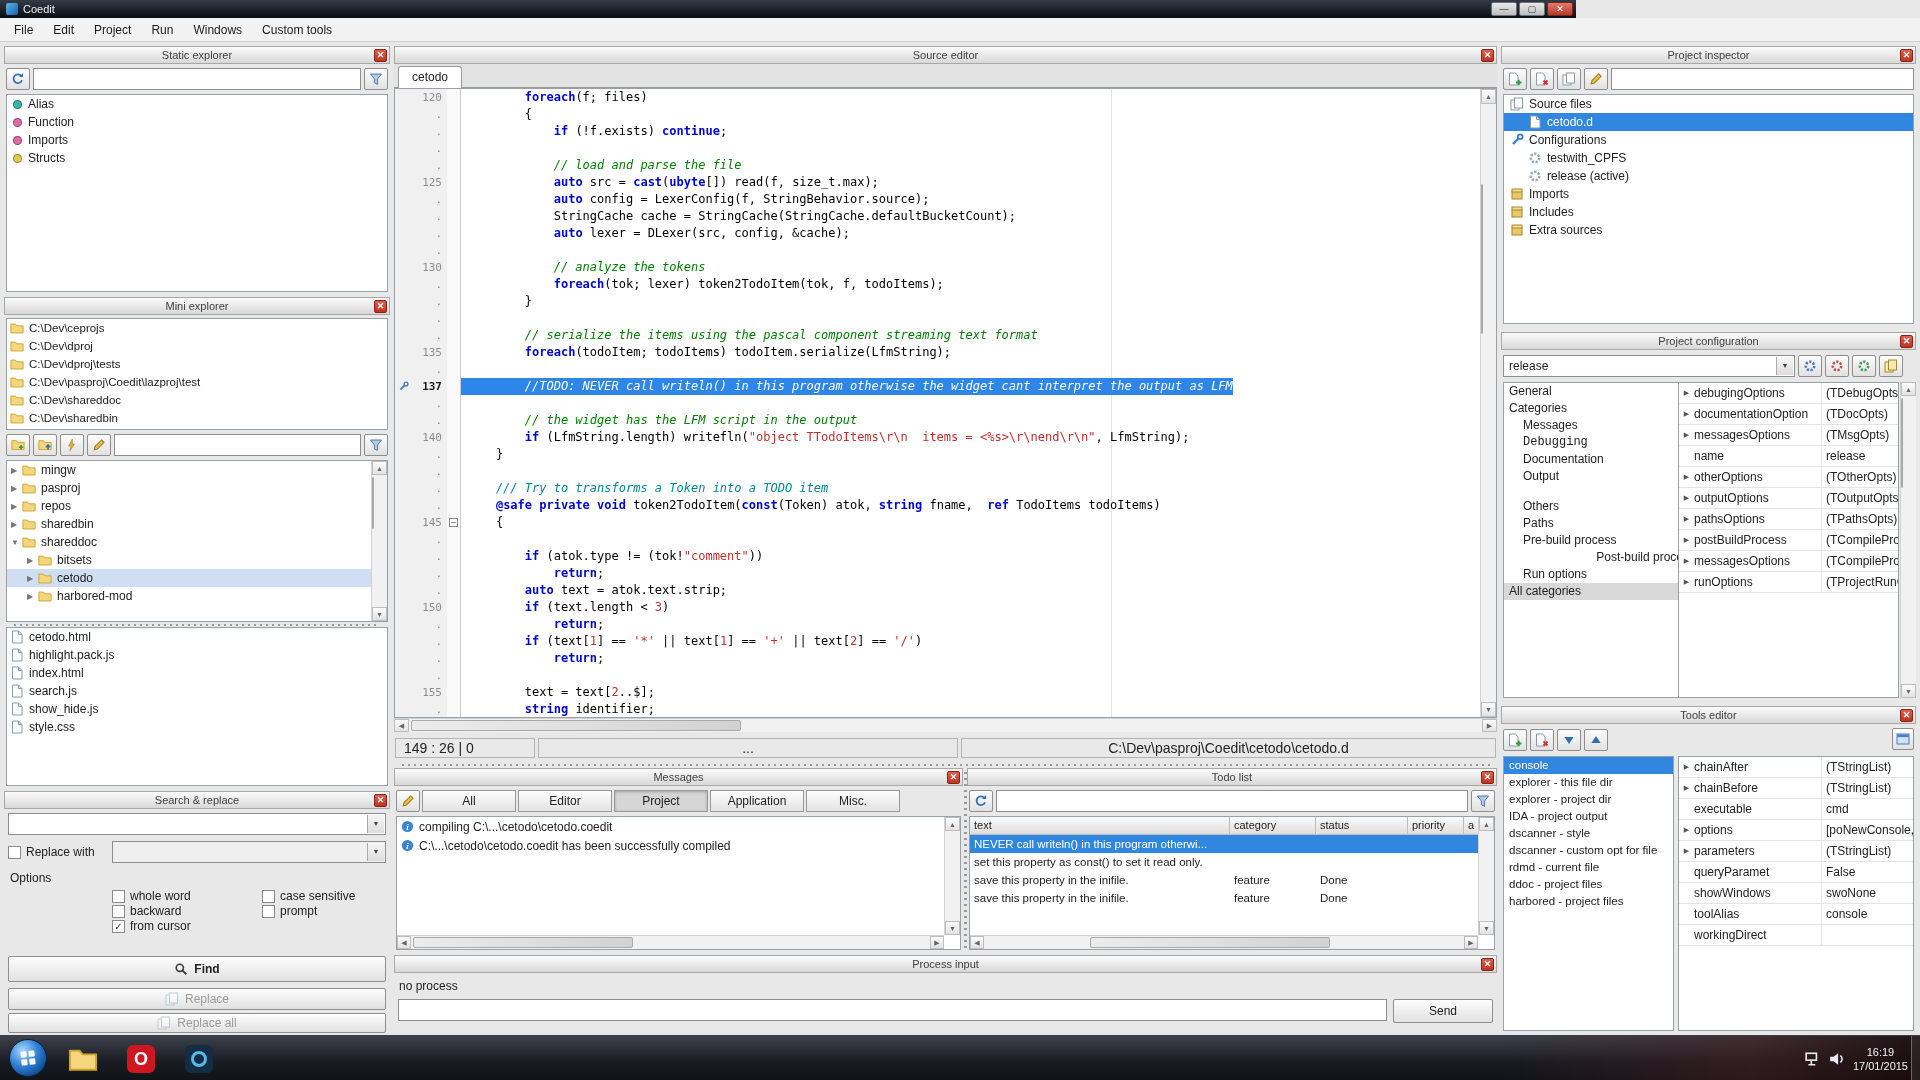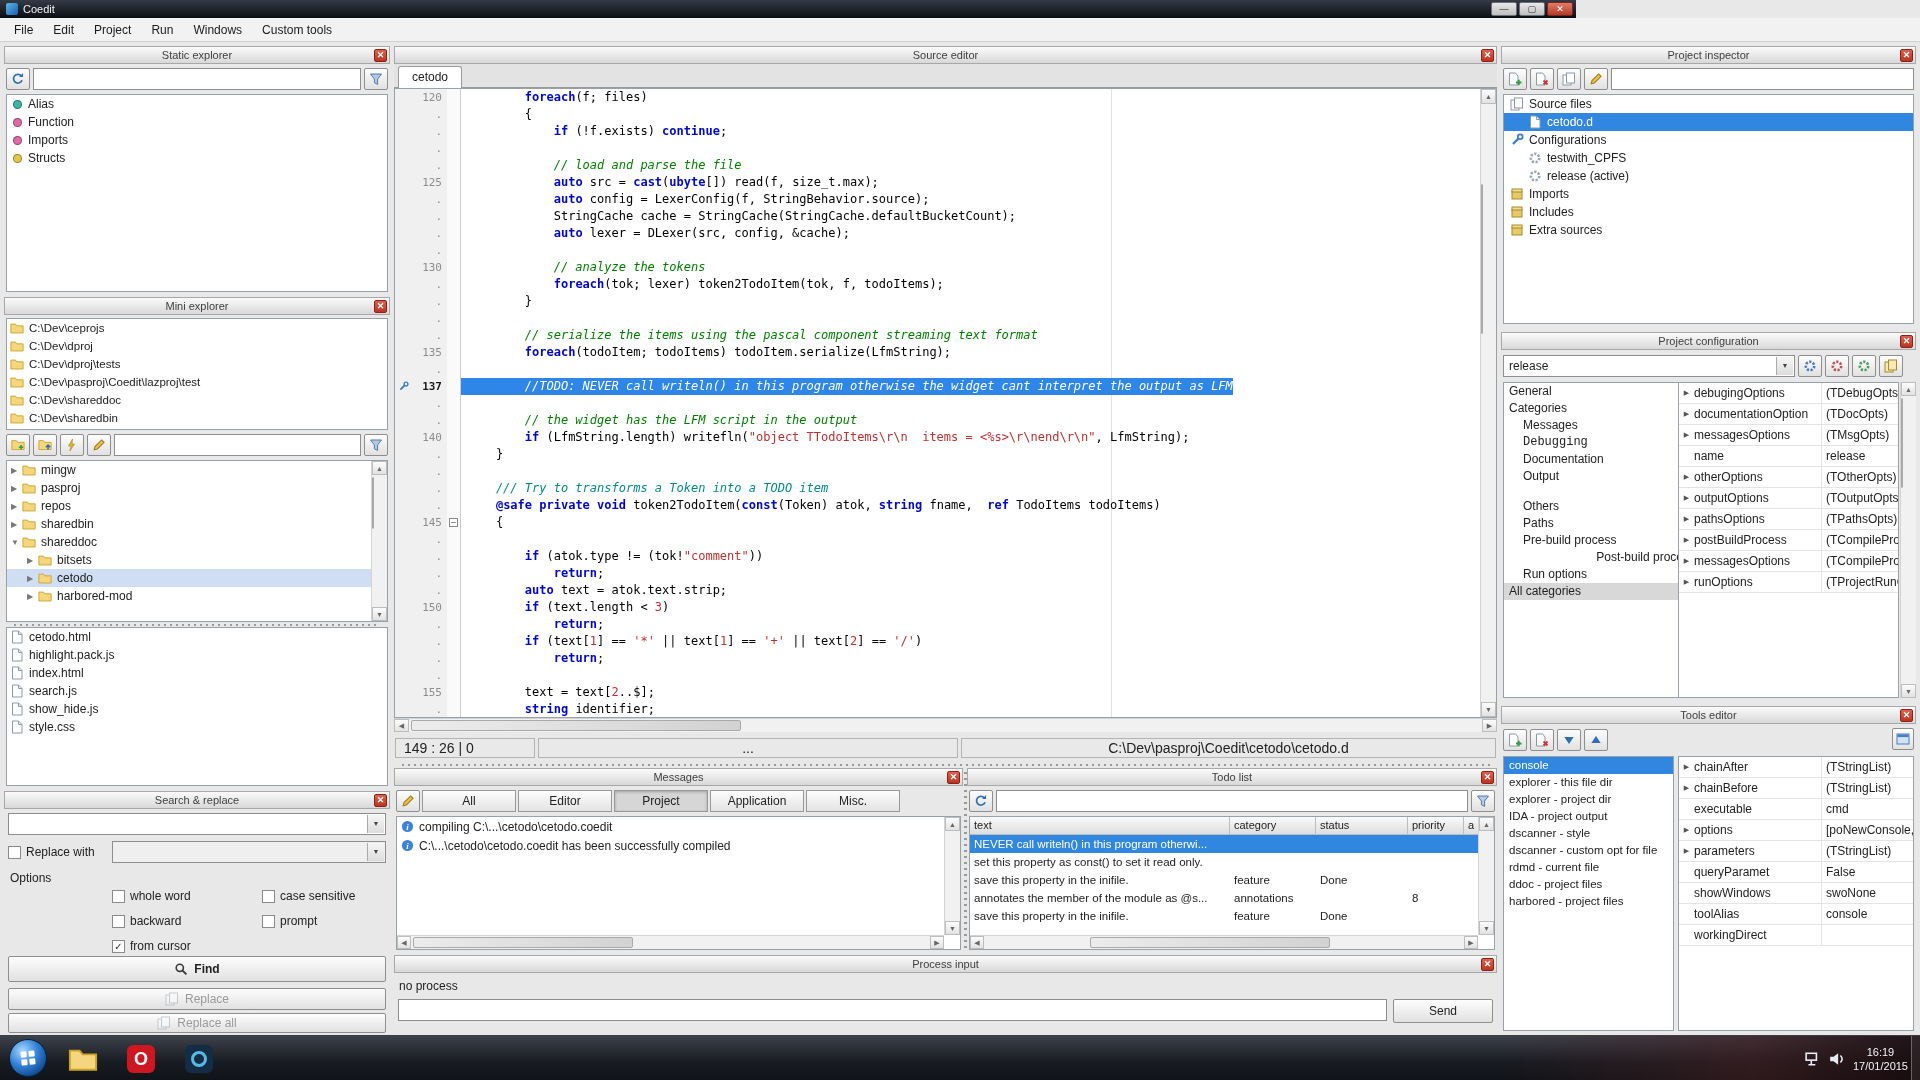--- a/index.html
+++ b/index.html
@@ -58,21 +58,21 @@
   #p-mini .toolbar .input{flex:1}
   #p-mini .tree{top:163px;left:2px;right:2px;height:162px}
   #p-mini .files{top:330px;left:2px;right:2px;bottom:2px}
 
   #p-search{left:4px;top:791px;width:386px;height:242px}
   #p-search .combo1{position:absolute;left:4px;top:22px;right:4px}
   #p-search .rw{position:absolute;left:4px;top:50px;right:4px;display:flex;align-items:center}
   #p-search .rw .lbl{width:104px;display:flex;align-items:center;font-size:12px}
   #p-search .rw .combo{flex:1}
   #p-search .optlabel{position:absolute;left:6px;top:80px;font-size:12px;color:#222}
-  #p-search .checks{position:absolute;left:108px;top:98px;right:4px;display:grid;grid-template-columns:150px 1fr;row-gap:11px;font-size:12px}
+  #p-search .checks{position:absolute;left:108px;top:98px;right:4px;display:grid;grid-template-columns:150px 1fr;row-gap:1px;font-size:12px}
   .cbrow{display:flex;align-items:center}
   .cb{width:13px;height:13px;border:1px solid #8a8a8a;background:#fff;margin-right:5px;font-size:10px;line-height:11px;text-align:center;color:#333;flex:none}
   #p-search .find{position:absolute;left:4px;top:165px;right:4px;height:26px;font-weight:bold}
   #p-search .repl{position:absolute;left:4px;top:197px;right:4px;height:22px}
   #p-search .repla{position:absolute;left:4px;top:222px;right:4px;height:20px}
 
   
   #p-editor{left:394px;top:46px;width:1103px;height:715px}
   #p-editor .tabbar{position:absolute;left:0;top:18px;right:0;height:24px;background:#e3e3e3;border-bottom:1px solid #9a9a9a}
   #p-editor .tab{position:absolute;left:4px;top:2px;width:64px;height:22px;background:#fff;border:1px solid #9a9a9a;border-bottom:none;border-radius:3px 3px 0 0;text-align:center;line-height:21px;font-size:12px}
@@ -705,27 +705,20 @@
             <div class="todo-cell"></div>
           </div>
           <div class="todo-grid todo-row">
             <div class="todo-cell">save this property in the inifile.</div>
             <div class="todo-cell">feature</div>
             <div class="todo-cell">Done</div>
             <div class="todo-cell"></div>
             <div class="todo-cell"></div>
           </div>
           <div class="todo-grid todo-row">
-            <div class="todo-cell">annotates the member of the module as @s...</div>
-            <div class="todo-cell">annotations</div>
-            <div class="todo-cell"></div>
-            <div class="todo-cell">8</div>
-            <div class="todo-cell"></div>
-          </div>
-          <div class="todo-grid todo-row">
             <div class="todo-cell">save this property in the inifile.</div>
             <div class="todo-cell">feature</div>
             <div class="todo-cell">Done</div>
             <div class="todo-cell"></div>
             <div class="todo-cell"></div>
           </div>
         </div>
       <div class="hs" style="left:0;right:16px;bottom:0">
         <div class="sar" style="left:0;top:0;bottom:0;width:14px">◀</div>
         <div class="sth" style="left:120px;top:1px;bottom:1px;width:240px"></div>

